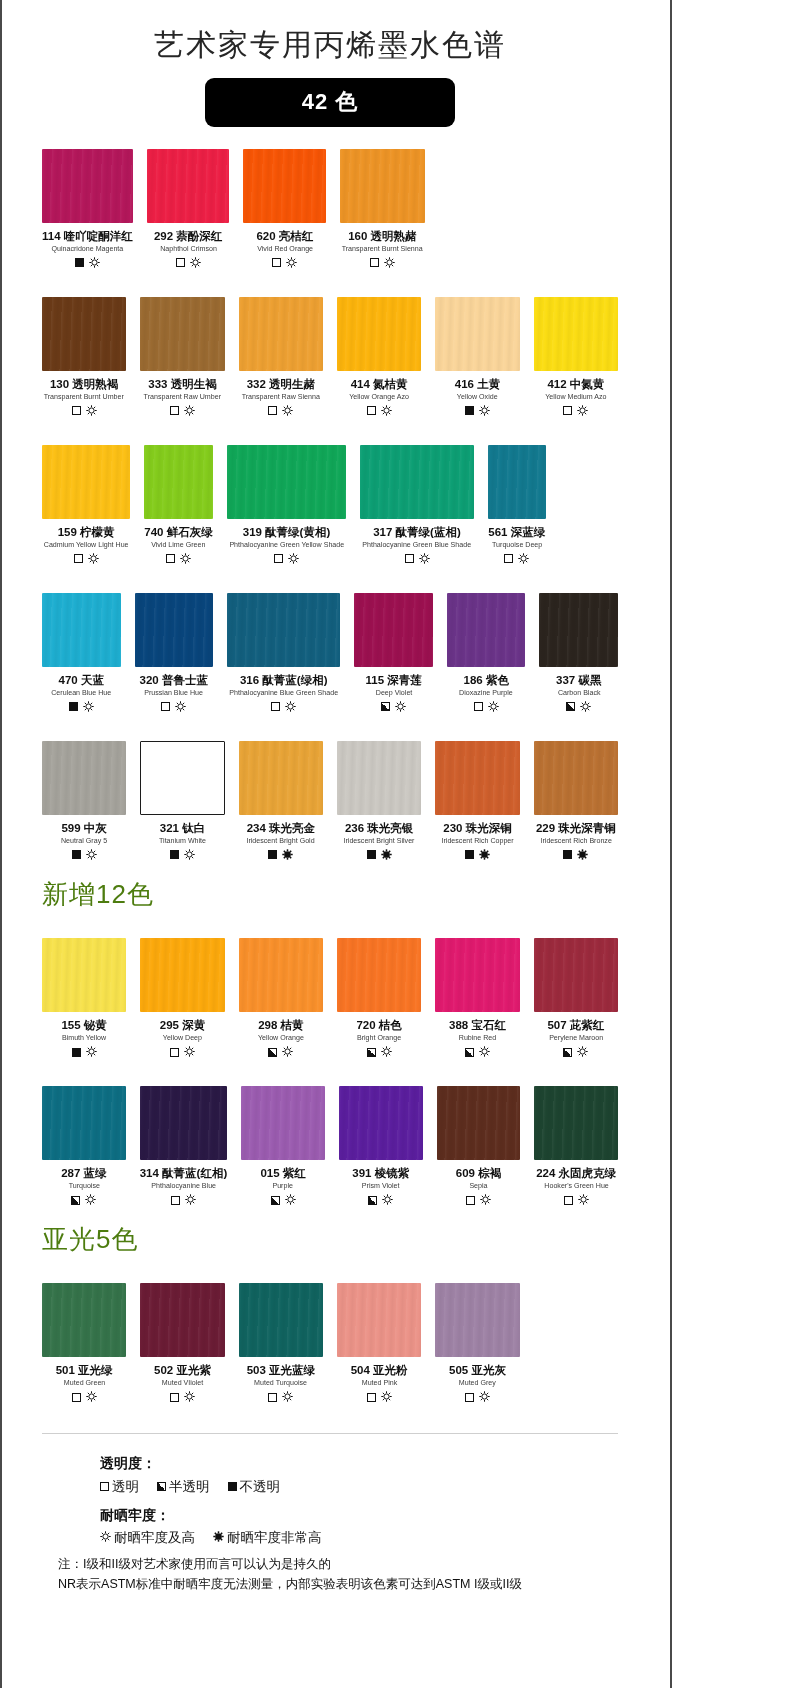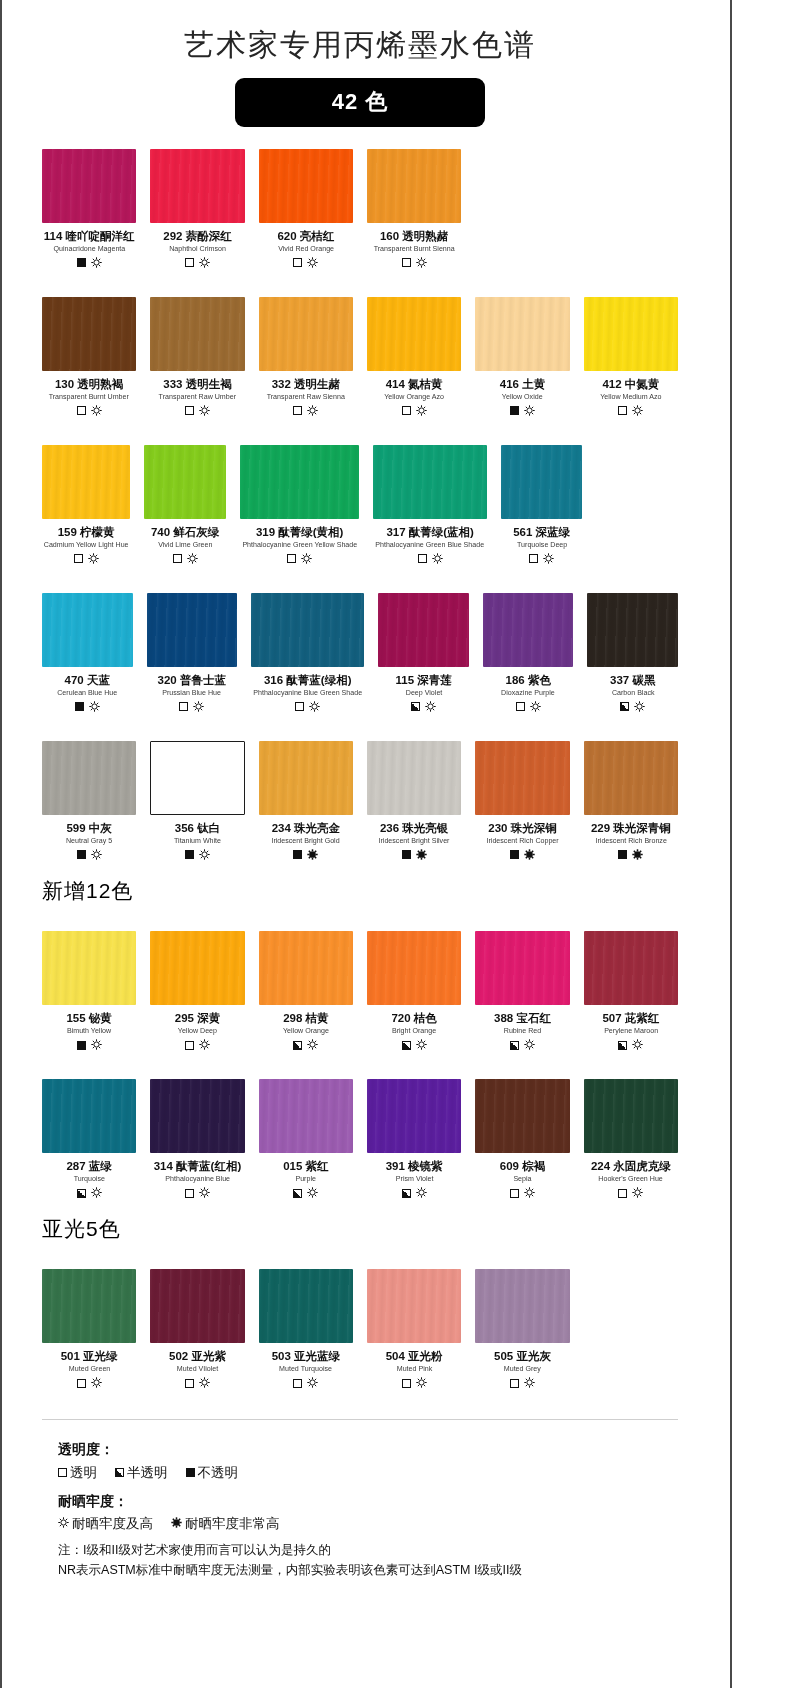--- a/index.html
+++ b/index.html
@@ -5,21 +5,21 @@
   html,body{margin:0;padding:0;}
   body{
     width:800px;
     background:#ffffff;
     font-family:"Liberation Sans","DejaVu Sans",sans-serif;
     color:#1a1a1a;
     -webkit-font-smoothing:antialiased;
   }
   #page{
     position:relative;
-    width:732px;
+    width:672px;
     min-height:1688px;
     box-sizing:border-box;
     background:#fff;
     border-left:2px solid #4a4a4a;
     border-right:2px solid #4a4a4a;
     padding:0 12px 14px 0;
     overflow:hidden;
   }
   
   .header{padding-top:26px;text-align:center;}
@@ -112,40 +112,40 @@
     display:inline-block;
   }
   .tbox.opaque{background:#111;}
   .tbox.semi{
     background:linear-gradient(225deg,#fff 0 50%,#111 50% 100%);
   }
   .sunicon{display:inline-block;width:11px;height:11px;}
   
   .section-head{
     padding:10px 40px 4px 40px;
-    font-size:21px;
+    font-size:26px;
     font-weight:400;
-    color:#000000;
+    color:#4d7c0f;
     letter-spacing:1px;
   }
   
   .divider{
     margin:24px 40px 0 40px;
     border-top:1px solid #cfcfcf;
   }
   .legend{
     padding:18px 40px 0 56px;
     font-size:13.5px;
     color:#111;
     line-height:1.62;
   }
   .legend .lbl{font-weight:700;font-size:14px;display:block;margin-bottom:1px;}
   .legend .row{display:flex;align-items:center;gap:4px;flex-wrap:wrap;}
   .legend .item{display:inline-flex;align-items:center;gap:3px;margin-right:14px;}
-  .legend .grp{margin-bottom:6px;}
+  .legend .grp{margin-bottom:6px;margin-left:42px;}
   .note{
     font-size:12.5px;
     line-height:1.55;
     color:#111;
     margin-top:6px;
   }
   .note div{white-space:nowrap;}
 </style>
 </head>
 <body>
@@ -582,21 +582,21 @@
                 <line x1="3.10" y1="7.90" x2="1.82" y2="9.18" stroke="#111" stroke-width="1"></line>
                 <line x1="2.10" y1="5.50" x2="0.30" y2="5.50" stroke="#111" stroke-width="1"></line>
                 <line x1="3.10" y1="3.10" x2="1.82" y2="1.82" stroke="#111" stroke-width="1"></line>
                 <line x1="5.50" y1="2.10" x2="5.50" y2="0.30" stroke="#111" stroke-width="1"></line>
                 <line x1="7.90" y1="3.10" x2="9.18" y2="1.82" stroke="#111" stroke-width="1"></line>
               </svg></span>
        </div>
         </div>
         <div class="swatch-cell">
           <div class="chip outlined" style="background-color:#ffffff"></div>
-       <div class="cn">356 钛白</div>
+       <div class="cn">321 钛白</div>
        <div class="en">Titanium White</div>
        <div class="sym">
          <span class="tbox opaque"></span>
          <span><svg class="sunicon" viewBox="0 0 11 11" xmlns="http://www.w3.org/2000/svg">
     <circle cx="5.5" cy="5.5" r="2.6" fill="none" stroke="#111" stroke-width="1"></circle>
     <line x1="8.90" y1="5.50" x2="10.70" y2="5.50" stroke="#111" stroke-width="1"></line>
                 <line x1="7.90" y1="7.90" x2="9.18" y2="9.18" stroke="#111" stroke-width="1"></line>
                 <line x1="5.50" y1="8.90" x2="5.50" y2="10.70" stroke="#111" stroke-width="1"></line>
                 <line x1="3.10" y1="7.90" x2="1.82" y2="9.18" stroke="#111" stroke-width="1"></line>
                 <line x1="2.10" y1="5.50" x2="0.30" y2="5.50" stroke="#111" stroke-width="1"></line>

